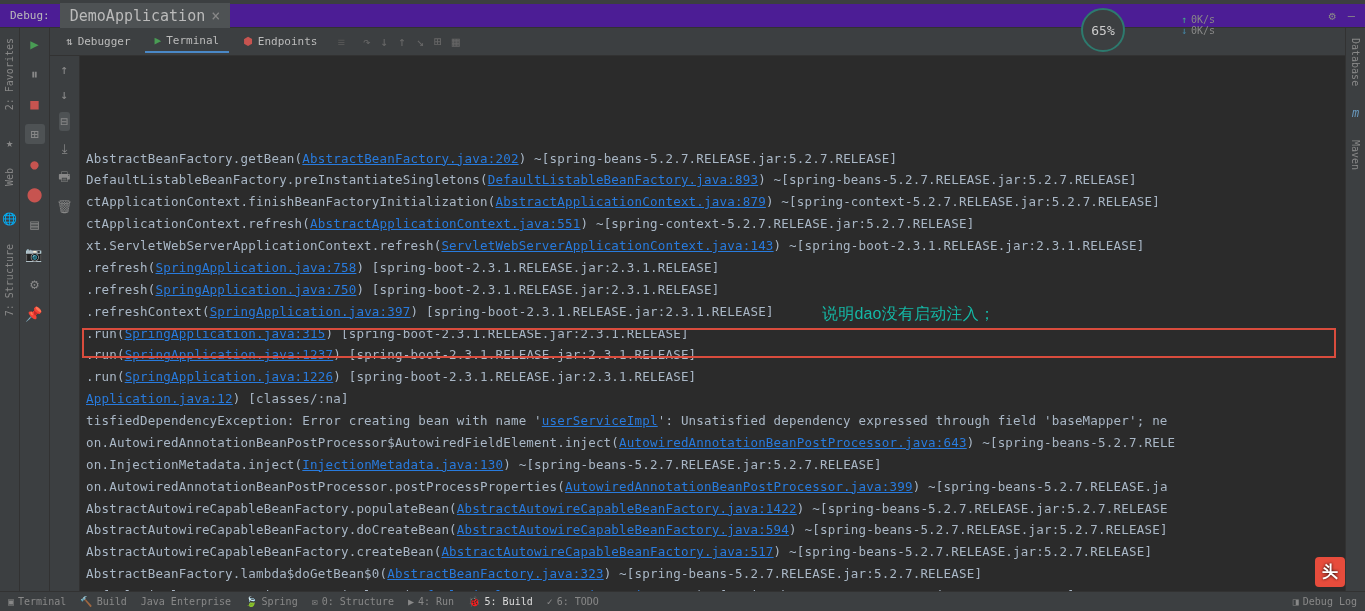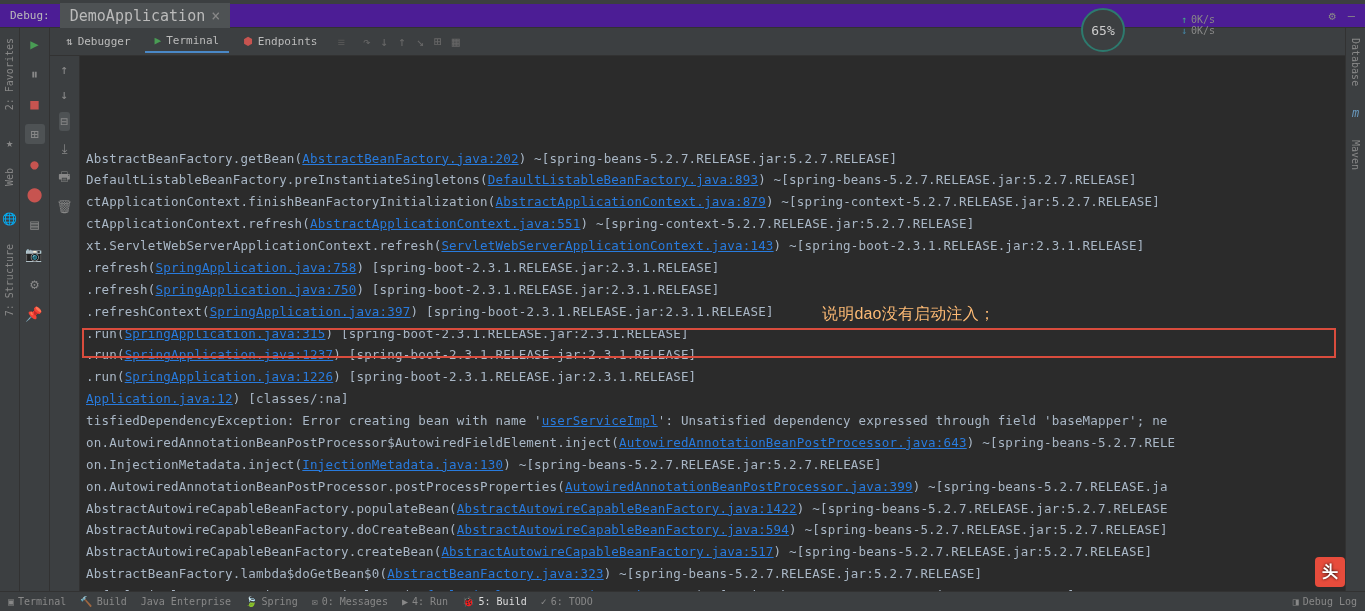--- a/index.html
+++ b/index.html
@@ -211,21 +211,21 @@
     }
     .console .line { display: block; }
     .link { color: #287bde; text-decoration: underline; cursor: pointer; }
     .highlight-box {
       position: absolute;
       border: 2px solid #d94c3d;
       pointer-events: none;
     }
     .annotation {
       position: absolute;
-      color: #fdba74;
+      color: #14b8a6;
       font-size: 16px;
       font-family: "Microsoft YaHei", sans-serif;
       pointer-events: none;
     }
     .watermark {
       position: absolute;
       right: 20px;
       bottom: 24px;
       color: rgba(255,255,255,0.65);
       font-size: 24px;
@@ -369,19 +369,19 @@
   <span class="watermark-logo">头</span>
 </div>
 
 <div class="bottom-bar">
   <span class="bitem">▣ <span>Terminal</span></span>
   <span class="bitem">🔨 <span>Build</span></span>
   <span class="bitem">
       <span>Java Enterprise</span>
     </span>
   <span class="bitem">🍃 <span>Spring</span></span>
-  <span class="bitem">✉ <span>0: Messages</span></span>
+  <span class="bitem">✉ <span>0: Structure</span></span>
   <span class="bitem">▶ <span>4: Run</span></span>
   <span class="bitem" style="color:#ddd">🐞 <span>5: Build</span></span>
   <span class="bitem">✓ <span>6: TODO</span></span>
   <span class="spacer"></span>
   <span class="bitem">◨ <span>Debug Log</span></span>
 </div>
 
 </body></html>

